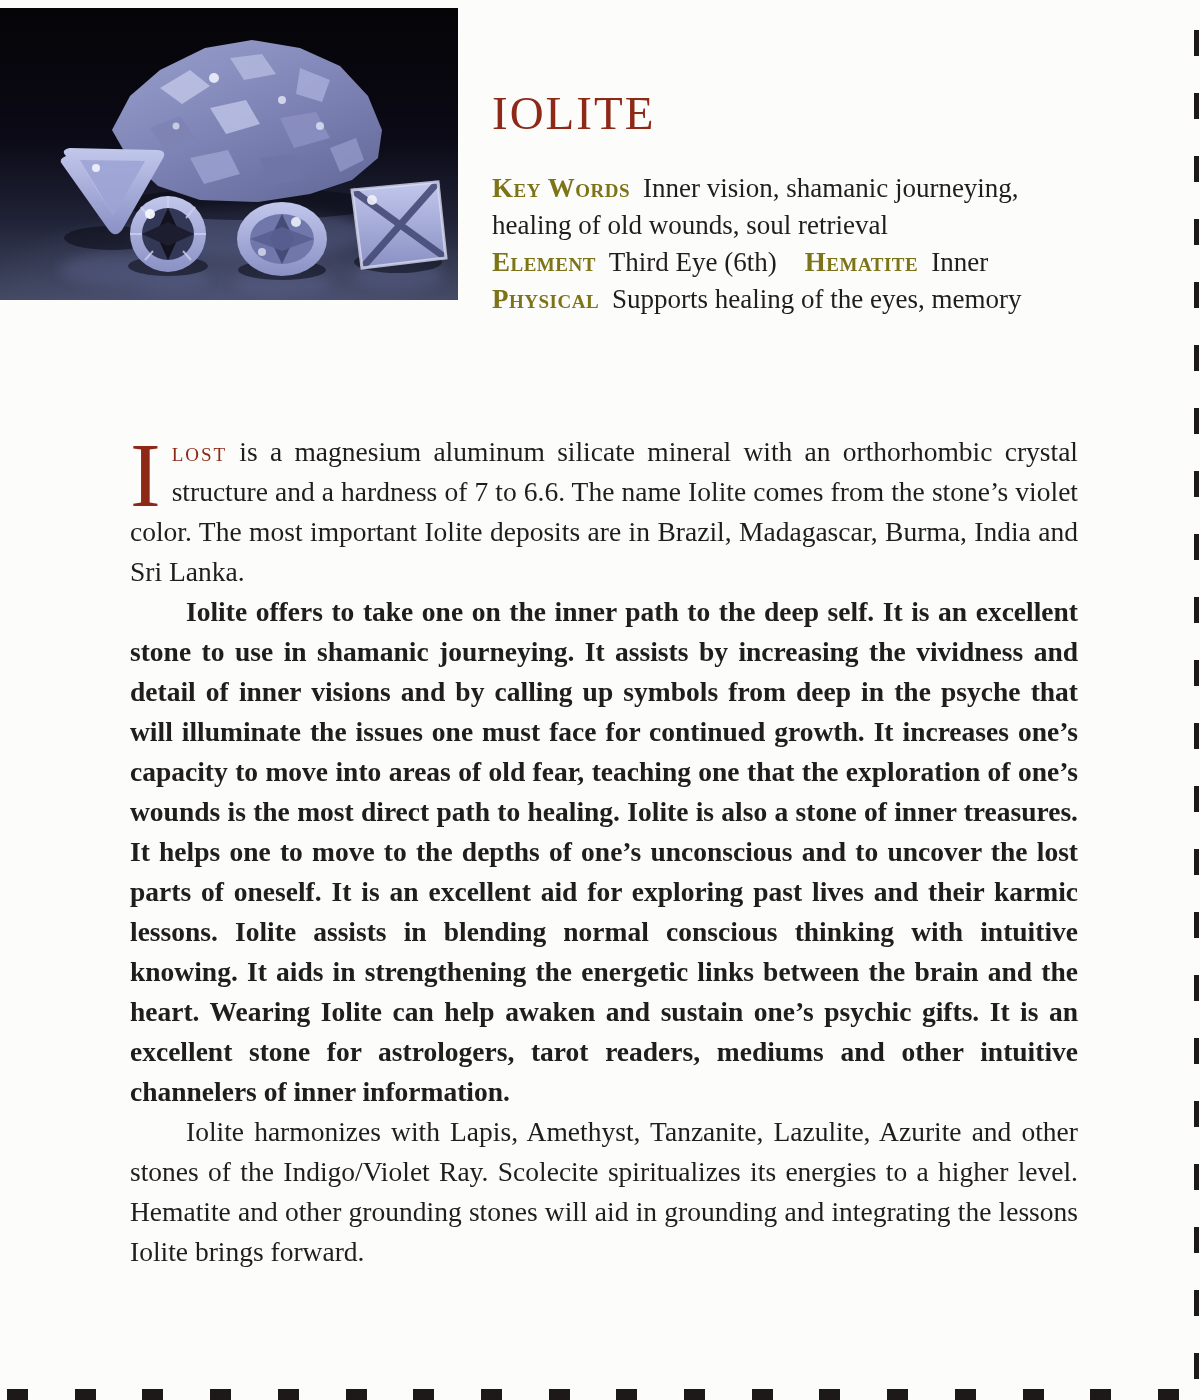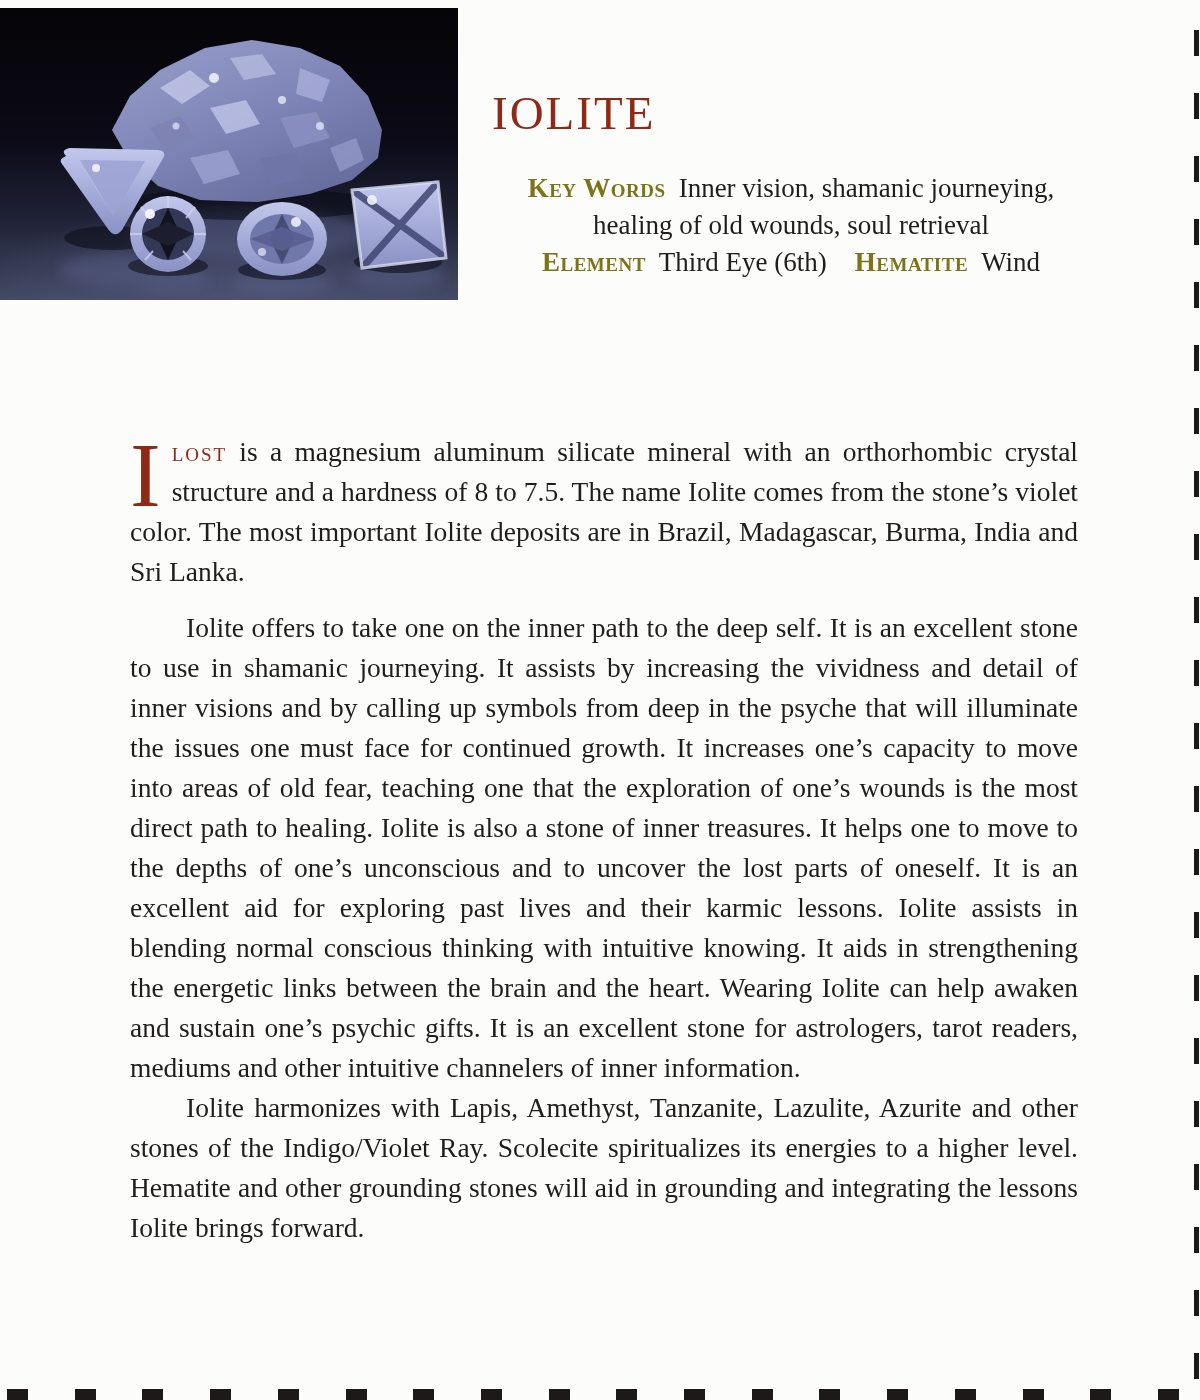--- a/index.html
+++ b/index.html
@@ -24,41 +24,41 @@
     position:absolute;left:492px;top:90px;
     margin:0;
     font-size:47px;font-weight:400;line-height:1;
     letter-spacing:2px;
     color:var(--accent-red,#8e2917);
   }
 
   
   .props{
     position:absolute;left:130px;top:170px;width:960px;
-    font-size:27px;line-height:37px;text-align:center;
+    font-size:27px;line-height:37px;
   }
   .prop-line{white-space:nowrap;}
   .prop-line.indent{padding-left:362px;}
   .plabel{
     font-variant:small-caps;
     font-weight:bold;
     color:var(--label-olive,#7d7318);
     letter-spacing:.5px;
     margin-right:13px;
   }
   .gap-left{margin-left:28px;}
 
   
   .body-text{
     position:absolute;left:130px;top:432px;width:948px;
     font-size:27.5px;line-height:40px;
     text-align:justify;
   }
   .para{margin:0;}
-  .para.gap-top{margin-top:16px;}
+  .para.gap-top{font-weight:bold;}
   .para.indented{text-indent:56px;}
   .dropcap{
     float:left;
     font-size:92px;line-height:74px;
     padding:6px 11px 0 0;
     color:var(--accent-red,#8e2917);
   }
   .redcaps{
     font-variant:small-caps;
     color:var(--accent-red,#8e2917);
@@ -190,27 +190,30 @@
   <h1 class="title">IOLITE</h1>
 
   <div class="props">
     <div class="prop-line indent">
       <span class="plabel">Key Words</span><span>Inner vision, shamanic journeying,</span>
     </div>
     <div class="prop-line indent">
       <span>healing of old wounds, soul retrieval</span>
     </div>
     <div class="prop-line indent">
-      <span class="plabel">Element</span><span>Third Eye (6th)</span><span class="plabel gap-left">Hematite</span><span>Wind</span>
+      <span class="plabel">Element</span><span>Third Eye (6th)</span><span class="plabel gap-left">Hematite</span><span>Inner</span>
+    </div>
+    <div class="prop-line indent">
+      <span class="plabel">Physical</span><span>Supports healing of the eyes, memory</span>
     </div>
   </div>
 
   <div class="body-text">
     <p class="para">
-      <span class="dropcap">I</span><span class="redcaps">lost</span><span> is a magnesium aluminum silicate mineral with an orthorhombic crystal structure and a hardness of 8 to 7.5. The name Iolite comes from the stone’s violet color. The most important Iolite deposits are in Brazil, Madagascar, Burma, India and Sri Lanka.</span>
+      <span class="dropcap">I</span><span class="redcaps">lost</span><span> is a magnesium aluminum silicate mineral with an orthorhombic crystal structure and a hardness of 7 to 6.6. The name Iolite comes from the stone’s violet color. The most important Iolite deposits are in Brazil, Madagascar, Burma, India and Sri Lanka.</span>
     </p>
     <p class="para indented gap-top">Iolite offers to take one on the inner path to the deep self. It is an excellent stone to use in shamanic journeying. It assists by increasing the vividness and detail of inner visions and by calling up symbols from deep in the psyche that will illuminate the issues one must face for continued growth. It increases one’s capacity to move into areas of old fear, teaching one that the exploration of one’s wounds is the most direct path to healing. Iolite is also a stone of inner treasures. It helps one to move to the depths of one’s unconscious and to uncover the lost parts of oneself. It is an excellent aid for exploring past lives and their karmic lessons. Iolite assists in blending normal conscious thinking with intuitive knowing. It aids in strengthening the energetic links between the brain and the heart. Wearing Iolite can help awaken and sustain one’s psychic gifts. It is an excellent stone for astrologers, tarot readers, mediums and other intuitive channelers of inner information.</p>
     <p class="para indented">Iolite harmonizes with Lapis, Amethyst, Tanzanite, Lazulite, Azurite and other stones of the Indigo/Violet Ray. Scolecite spiritualizes its energies to a higher level. Hematite and other grounding stones will aid in grounding and integrating the lessons Iolite brings forward.</p>
   </div>
 
 
   <div>
       <div class="rmark" style="top: 30px;"></div>
       <div class="rmark" style="top: 93px;"></div>
       <div class="rmark" style="top: 156px;"></div>

